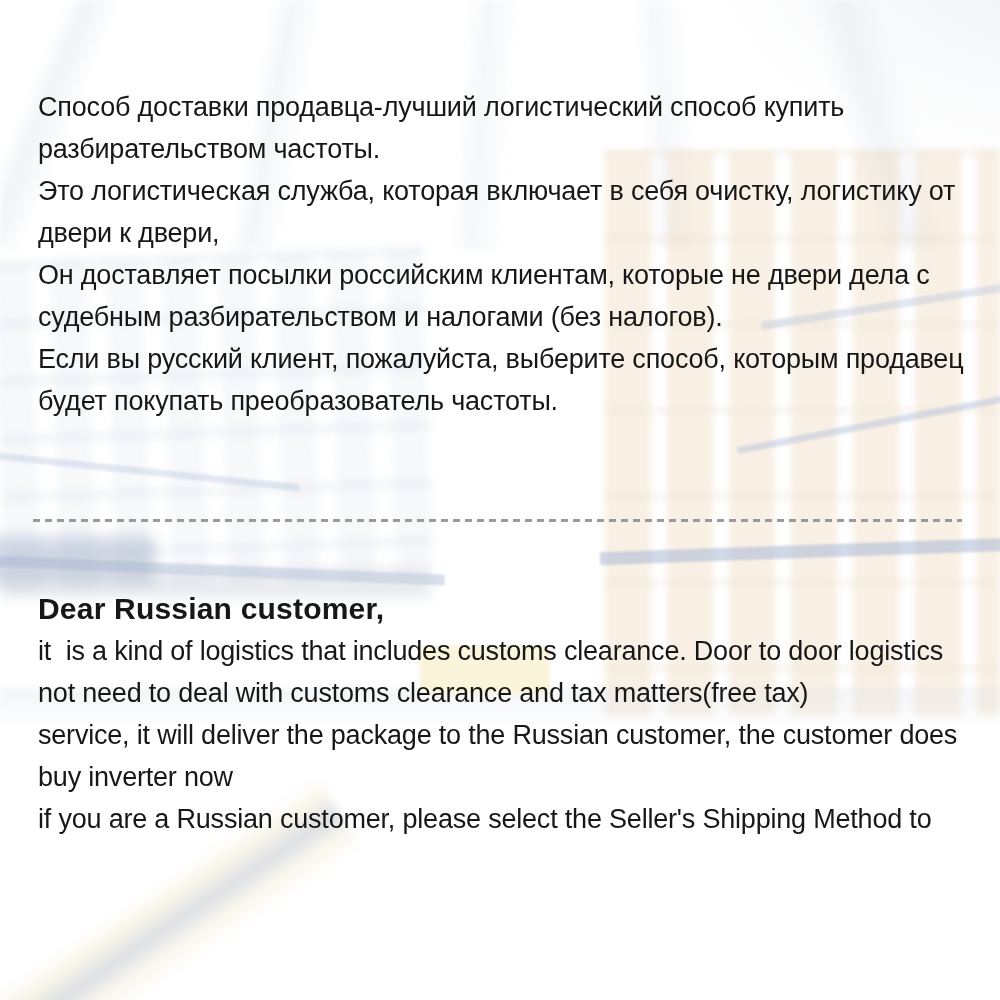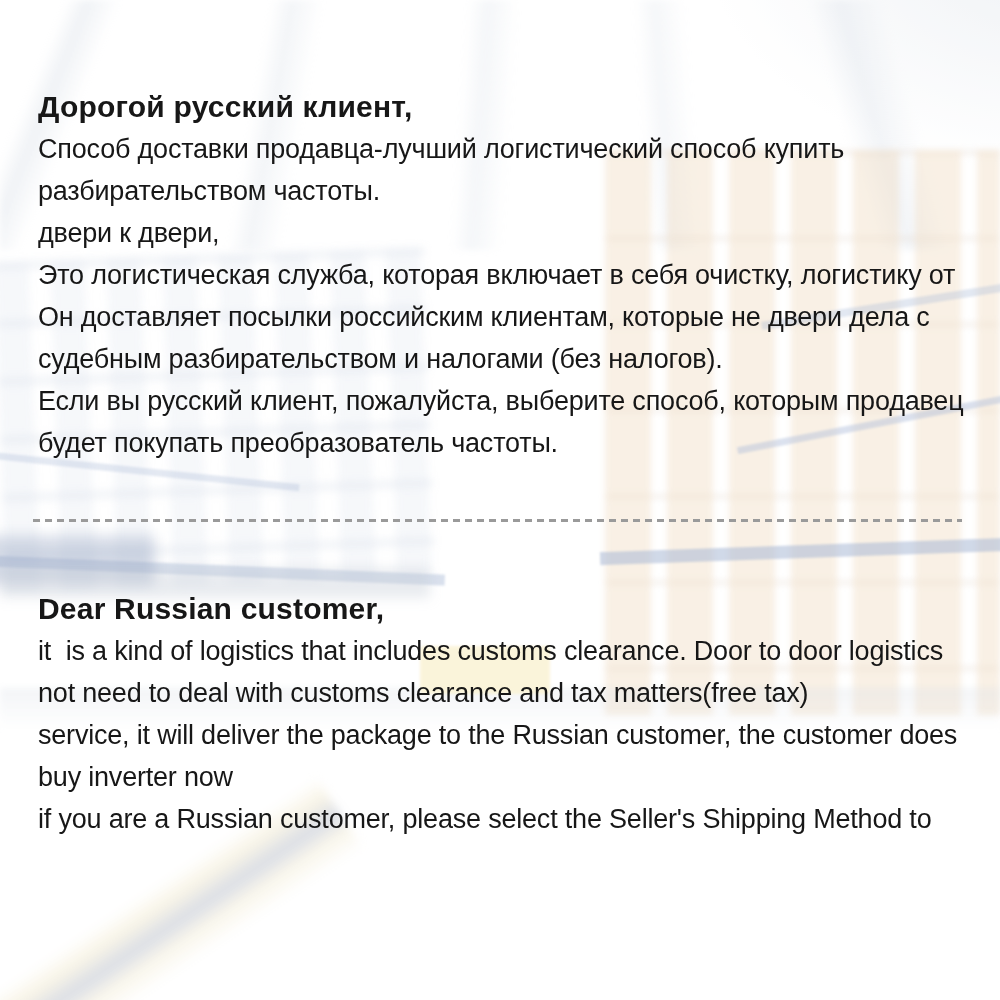--- a/index.html
+++ b/index.html
@@ -143,25 +143,24 @@
     <div class="beam4"></div>
     <div class="left-dark"></div>
     <div class="left-gray-band"></div>
     <div class="floor-shadow"></div>
     <div class="yellow-blob"></div>
     <div class="bottom-streak"></div>
     <div class="wash"></div>
   </div>
 
   <section class="text-section ru-section">
-    <h1 class="section-heading">Дорогой русский клиент,</h1>
     <div class="line">Способ доставки продавца-лучший логистический способ купить</div>
     <div class="line">разбирательством частоты.</div>
+    <div class="line">Это логистическая служба, которая включает в себя очистку, логистику от</div>
     <div class="line">двери к двери,</div>
-    <div class="line">Это логистическая служба, которая включает в себя очистку, логистику от</div>
     <div class="line">Он доставляет посылки российским клиентам, которые не двери дела с</div>
     <div class="line">судебным разбирательством и налогами (без налогов).</div>
     <div class="line">Если вы русский клиент, пожалуйста, выберите способ, которым продавец</div>
     <div class="line">будет покупать преобразователь частоты.</div>
   </section>
 
   <div class="separator"></div>
 
   <section class="text-section en-section">
     <h1 class="section-heading">Dear Russian customer,</h1>

